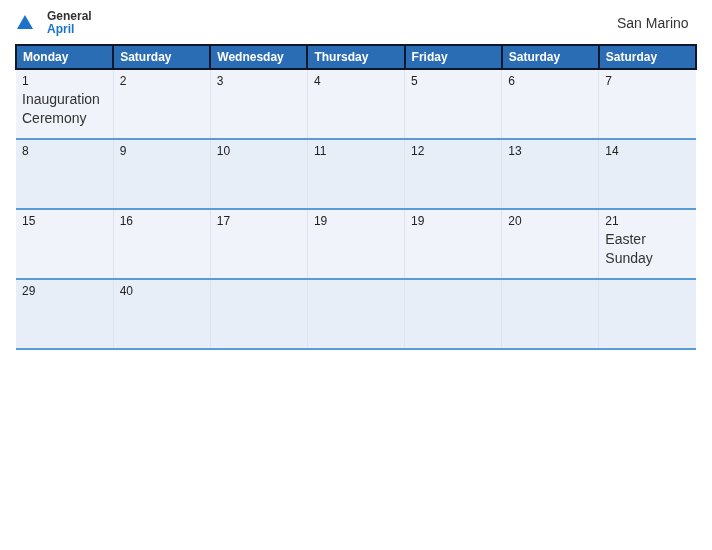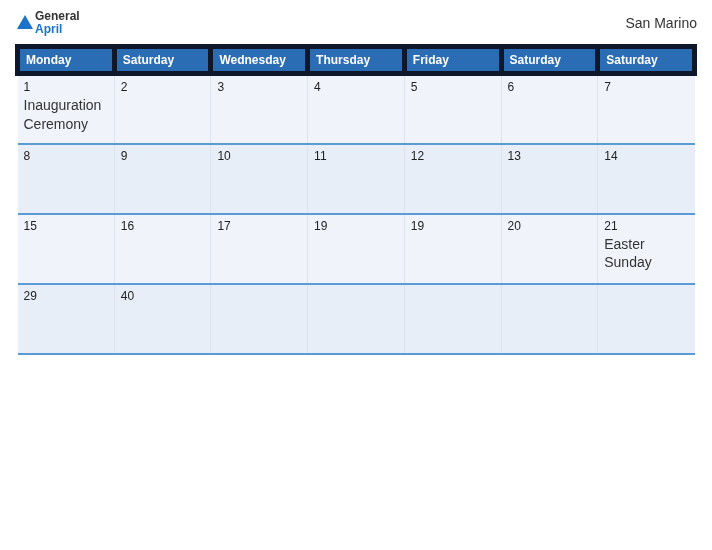--- a/index.html
+++ b/index.html
@@ -26,20 +26,21 @@
       display: flex;
       align-items: center;
       font-size: 13px;
       font-weight: bold;
       color: #333;
     }
     .logo-text {
       display: flex;
       flex-direction: column;
       line-height: 1.1;
+      margin-left: 12px;
     }
     .logo-general { color: #333; font-size: 12px; font-weight: bold; }
     .logo-blue { color: #1a73c9; font-size: 12px; font-weight: bold; }
     .logo-triangle {
       width: 0;
       height: 0;
       border-left: 8px solid transparent;
       border-right: 8px solid transparent;
       border-bottom: 14px solid #1a73c9;
       margin-left: 2px;
@@ -53,35 +54,34 @@
     .title {
       font-size: 28px;
       font-weight: normal;
       color: #222;
       text-align: center;
       flex: 1;
     }
     .country {
       font-size: 14px;
       color: #333;
-      text-align: right;
       min-width: 80px;
     }
     .calendar {
       width: 100%;
       border-collapse: collapse;
     }
     .calendar thead tr th {
       background: #2a6db5;
       color: #fff;
       font-size: 12px;
       font-weight: bold;
       padding: 4px 6px;
       text-align: left;
-      border: 5px solid #0f172a;
+      border: 2px solid #0f172a;
     }
     .calendar tbody tr {
       border-bottom: 2px solid #5b9bd5;
     }
     .calendar tbody tr td {
       vertical-align: top;
       padding: 4px 6px;
       font-size: 11px;
       background: #f0f4fa;
       width: calc(100% / 7);

